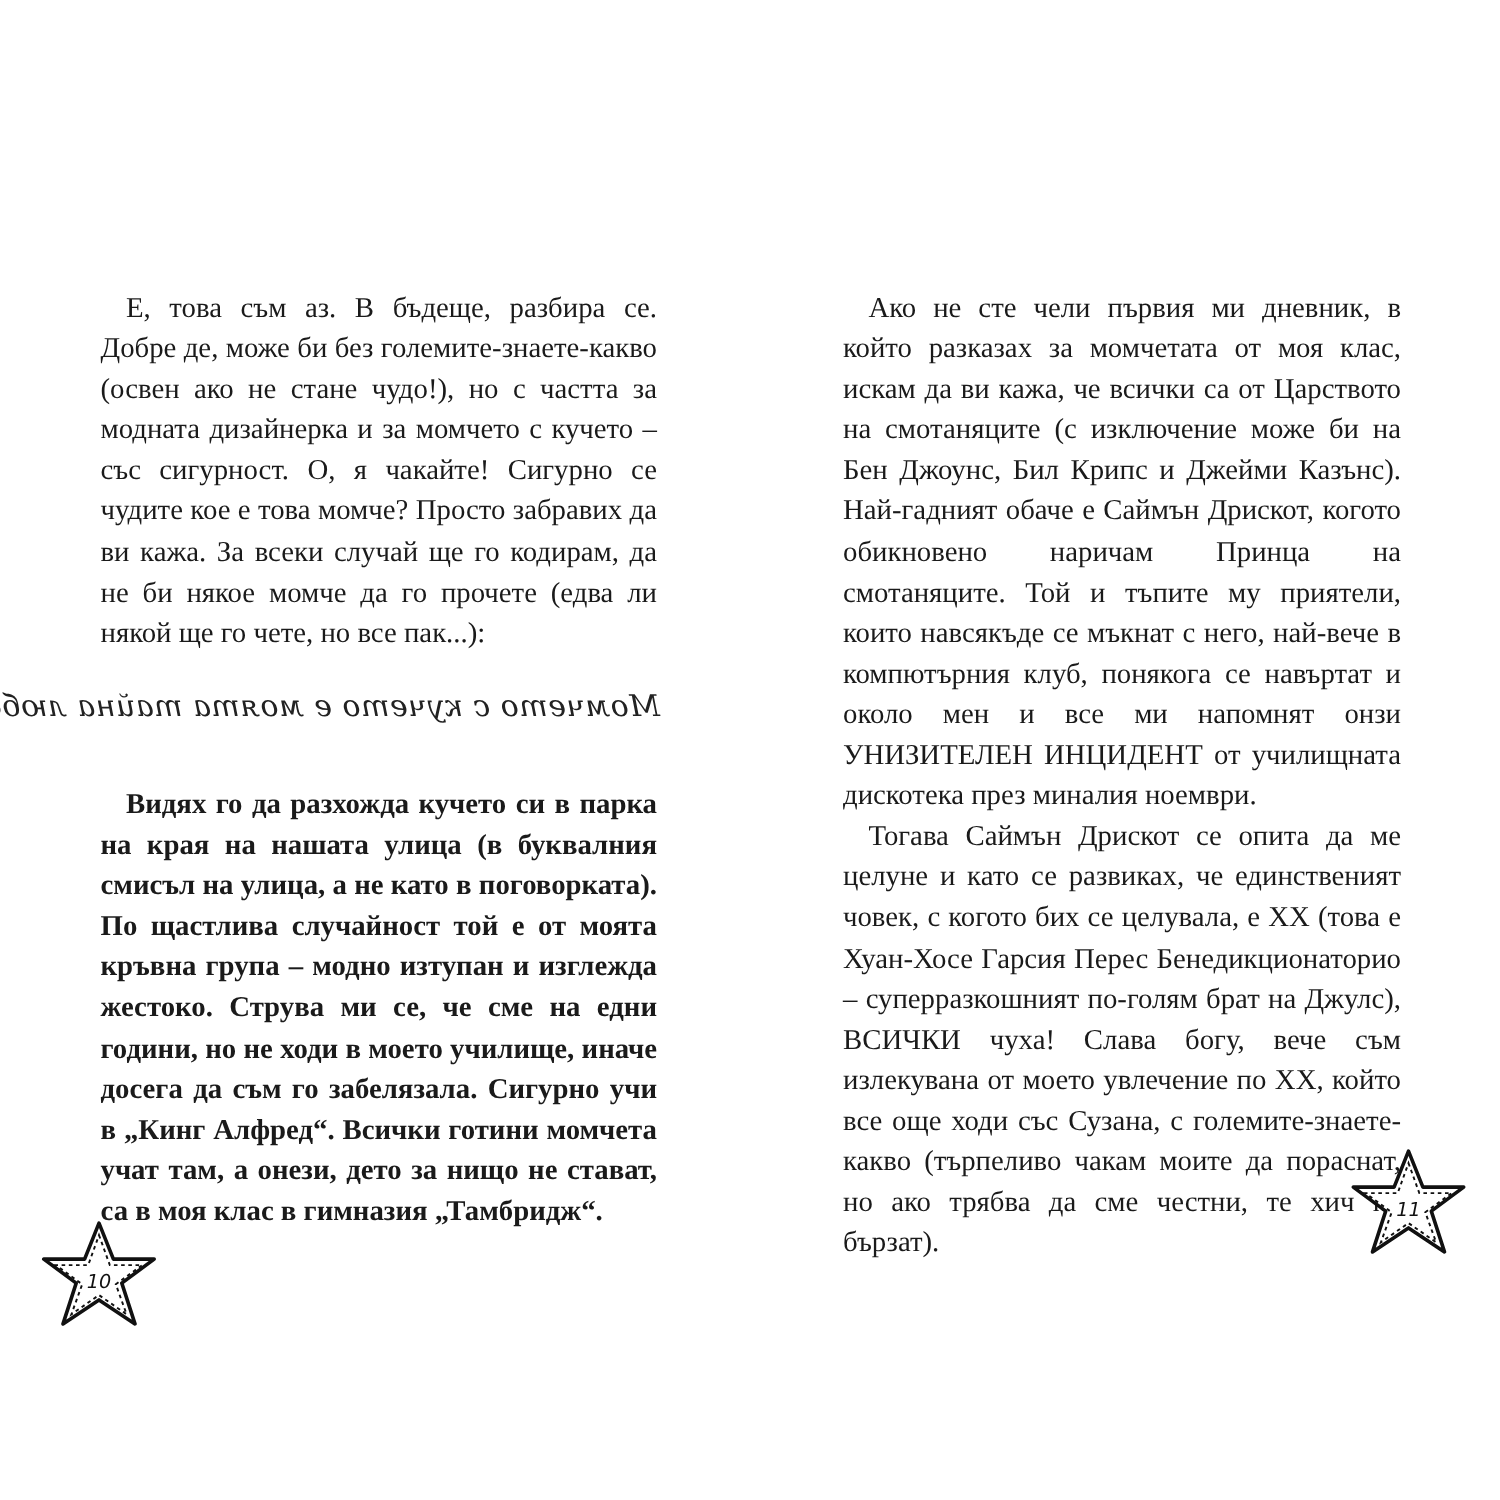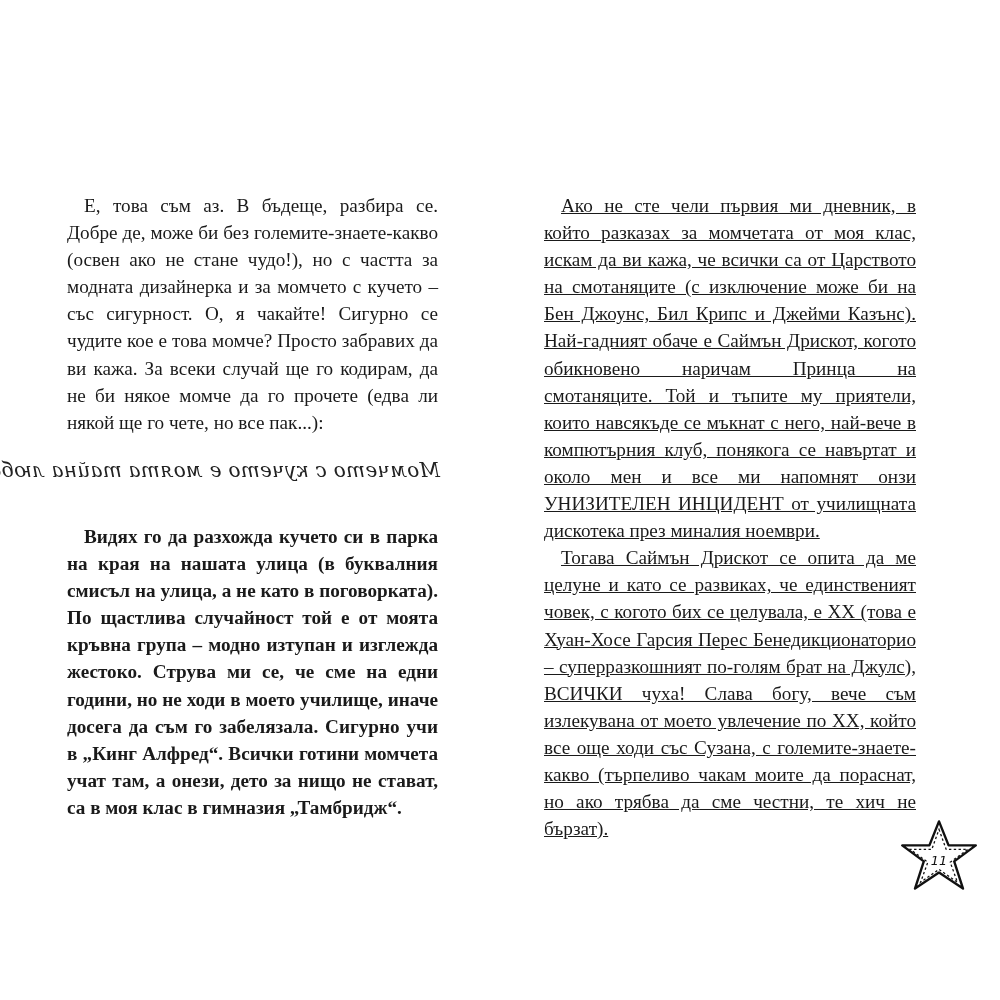--- a/index.html
+++ b/index.html
@@ -3,40 +3,47 @@
 <meta charset="utf-8">
 <style>
   html, body { margin:0; padding:0; background:#ffffff; }
   body { width:1000px; height:1000px; position:relative; overflow:hidden;
          font-family:"Liberation Serif","DejaVu Serif",serif; color:#1a1a1a; }
   .page { position:absolute; top:0; height:1000px; }
   .col { position:absolute; font-size:19.2px; line-height:27.1px; text-align:justify; }
   .col p { margin:0; text-indent:17px; }
   .col p.last { text-align-last:left; }
   .left-col { left:67px; top:192px; width:371px; }
-  .right-col { left:544px; top:192px; width:372px;text-decoration:underline; }
+  .right-col { left:562px; top:192px; width:372px; }
   .left-col2 { left:67px; top:523px; width:371px;font-weight:bold; }
   .mirror { position:absolute; left:66px; top:458px; width:374px; height:40px;
             font-family:"DejaVu Serif", serif; font-style:italic; font-size:20px;
             transform:scaleX(-1); text-align:left; letter-spacing:0.3px; white-space:nowrap; color:#222; }
   .star { position:absolute; width:80px; height:74px; }
   .star svg { width:100%; height:100%; }
   .star-left { left:26px; top:812px; }
-  .star-right { left:899px; top:818px; }
+  .star-right { left:899px; top:764px; }
 </style>
 </head>
 <body>
 
 <div class="page" style="left:0;width:500px;">
   <div class="col left-col">
     <p class="last">Е, това съм аз. В бъдеще, разбира се. Добре де, може би без големите-знаете-какво (освен ако не стане чудо!), но с частта за модната дизайнерка и за момчето с кучето – със сигурност. О, я чакайте! Сигурно се чудите кое е това момче? Просто забравих да ви кажа. За всеки случай ще го кодирам, да не би някое момче да го прочете (едва ли някой ще го чете, но все пак...):</p>
   </div>
   <div class="mirror">Момчето с кучето е моята тайна любов.</div>
   <div class="col left-col2">
     <p class="last">Видях го да разхожда кучето си в парка на края на нашата улица (в буквалния смисъл на улица, а не като в поговорката). По щастлива случайност той е от моята кръвна група – модно изтупан и изглежда жестоко. Струва ми се, че сме на едни години, но не ходи в моето училище, иначе досега да съм го забелязала. Сигурно учи в „Кинг Алфред“. Всички готини момчета учат там, а онези, дето за нищо не стават, са в моя клас в гимназия „Тамбридж“.</p>
+  </div>
+  <div class="star star-left">
+    <svg viewBox="0 0 100 92">
+      <path d="M50 4 L62 34 L96 34 L69 54 L80 88 L50 68 L20 88 L31 54 L4 34 L38 34 Z" fill="#fff" stroke="#111" stroke-width="3" stroke-linejoin="round"></path>
+      <path d="M50 14 L59 39 L86 39 L64 55 L73 80 L50 64 L27 80 L36 55 L14 39 L41 39 Z" fill="none" stroke="#111" stroke-width="1.6" stroke-dasharray="3 3"></path>
+      <text x="50" y="58" text-anchor="middle" font-family="DejaVu Sans, sans-serif" font-style="italic" font-size="16" fill="#111">10</text>
+    </svg>
   </div>
 </div>
 
 <div class="page" style="left:500px;width:500px;">
 </div>
 <div class="col right-col">
   <p class="last">Ако не сте чели първия ми дневник, в който разказах за момчетата от моя клас, искам да ви кажа, че всички са от Царството на смотаняците (с изключение може би на Бен Джоунс, Бил Крипс и Джейми Казънс). Най-гадният обаче е Саймън Дрискот, когото обикновено наричам Принца на смотаняците. Той и тъпите му приятели, които навсякъде се мъкнат с него, най-вече в компютърния клуб, понякога се навъртат и около мен и все ми напомнят онзи УНИЗИТЕЛЕН ИНЦИДЕНТ от училищната дискотека през миналия ноември.</p>
   <p class="last">Тогава Саймън Дрискот се опита да ме целуне и като се развиках, че единственият човек, с когото бих се целувала, е ХХ (това е Хуан-Хосе Гарсия Перес Бенедикционаторио – суперразкошният по-голям брат на Джулс), ВСИЧКИ чуха! Слава богу, вече съм излекувана от моето увлечение по ХХ, който все още ходи със Сузана, с големите-знаете-какво (търпеливо чакам моите да пораснат, но ако трябва да сме честни, те хич не бързат).</p>
 </div>
 <div class="star star-right">

